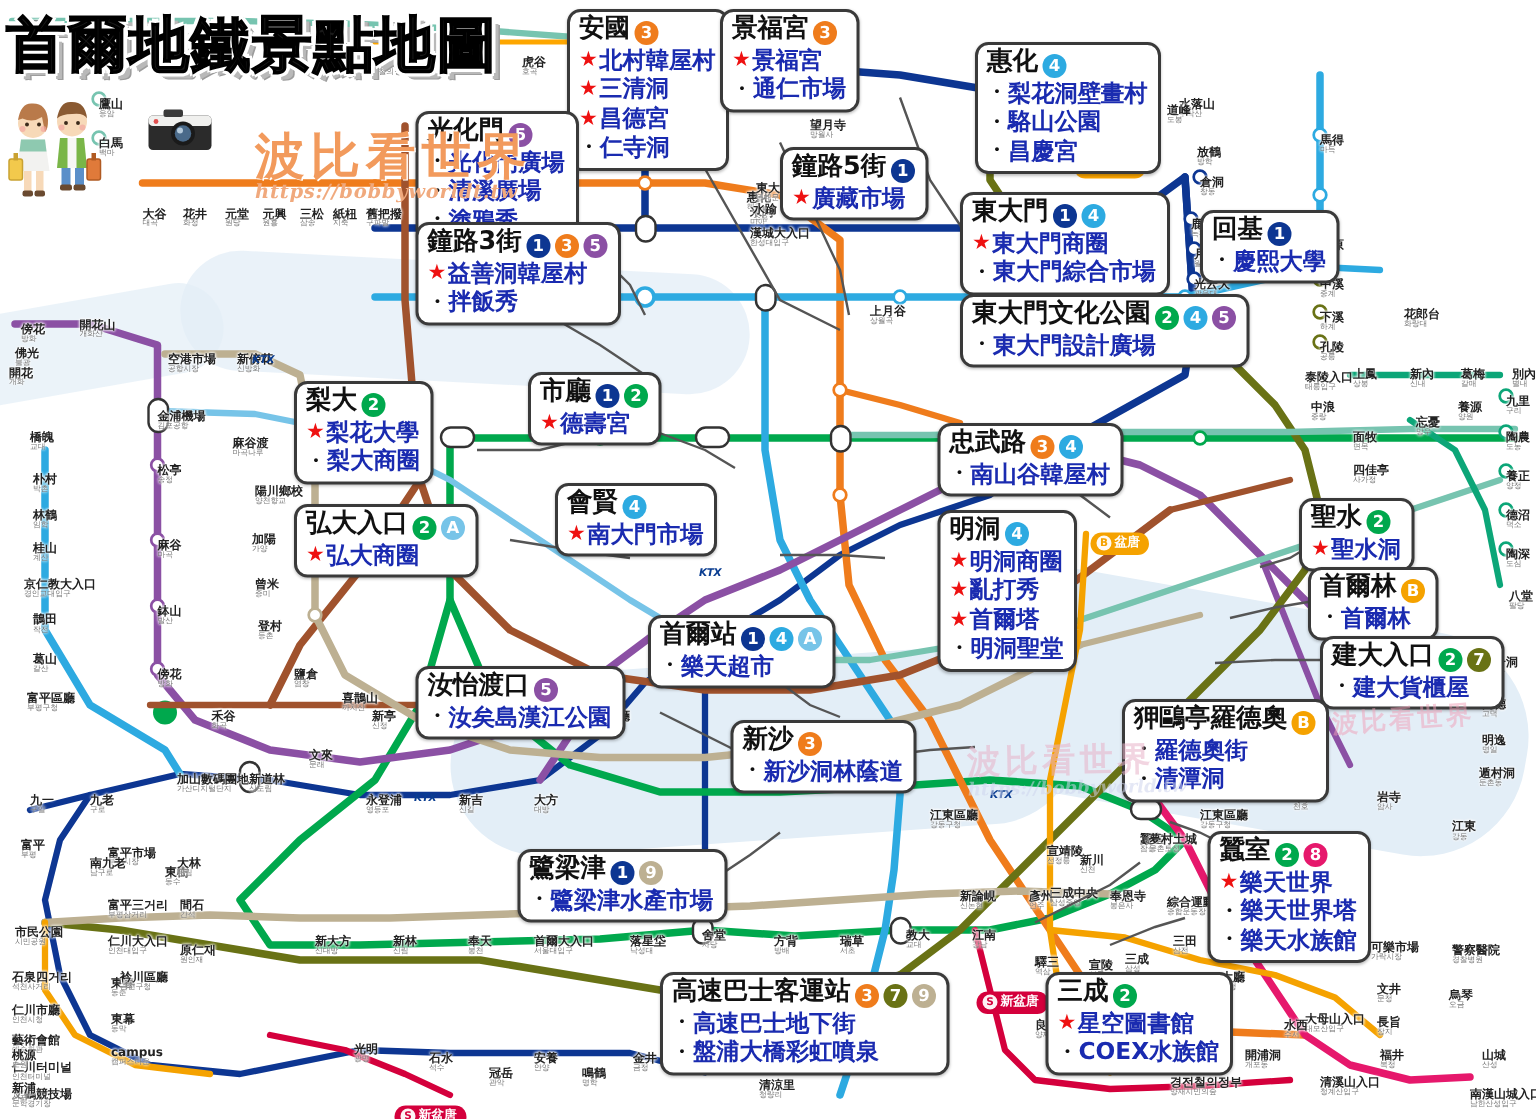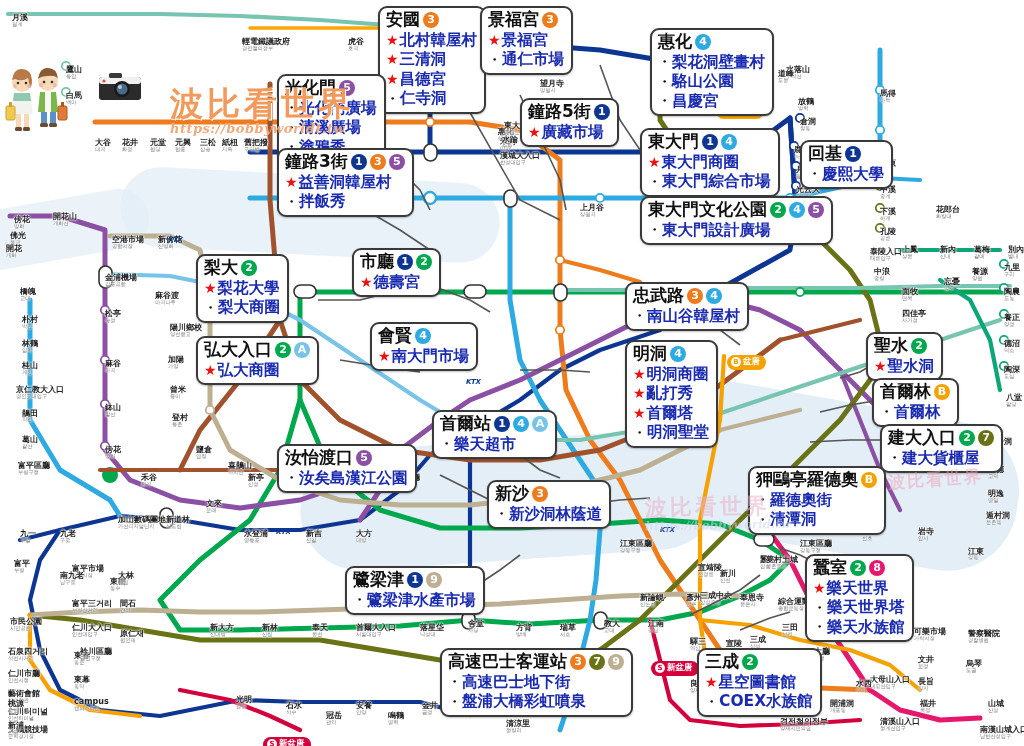--- a/index.html
+++ b/index.html
@@ -99,21 +99,21 @@
     position: absolute;
     z-index: 30;
     background: #fff;
     border: 2.2px solid #3a3a3a;
     border-radius: 9px;
     padding: 2px 7px 4px 6px;
     box-shadow: 0 1px 2px rgba(0,0,0,.25);
   }
   .callout .co-head {
     display: flex;
-    align-items: center;
+    align-items: flex-end;
     gap: 3px;
     white-space: nowrap;
   }
   .callout .co-name {
     font-size: 17px;
     font-weight: 900;
     color: #111;
     letter-spacing: 0px;
     line-height: 1.15;
   }
@@ -1107,20 +1107,21 @@
         <span class="c-dot" style="color: rgb(245, 162, 0);">B</span>
         <span>盆唐</span>
       </div>
     </div>
 
   <div class="ktx" style="left:276px; top:528px;">KTX</div>
   <div class="ktx" style="left:466px; top:378px;">KTX</div>
   <div class="ktx" style="left:660px; top:526px;">KTX</div>
   <div class="ktx" style="left:168px; top:236px;">KTX</div>
 
+  <div id="title-banner">首爾地鐵景點地圖</div>
 
   <svg id="couple" viewBox="0 0 64 72">
 
     <circle cx="18" cy="16" r="10" fill="#f7d9b8"></circle>
     <path d="M8 14 Q10 2 18 3 Q27 3 28 14 Q28 20 26 22 L24 12 Q18 16 11 13 Z" fill="#b97a4a"></path>
     <circle cx="14" cy="17" r="1.3" fill="#3a2a1a"></circle>
       <circle cx="22" cy="17" r="1.3" fill="#3a2a1a"></circle>
     <circle cx="11" cy="20" r="2" fill="#f2a6a0" opacity=".7"></circle>
       <circle cx="25" cy="20" r="2" fill="#f2a6a0" opacity=".7"></circle>
     <path d="M10 27 L26 27 L29 48 L7 48 Z" fill="#f2f2f0"></path>

